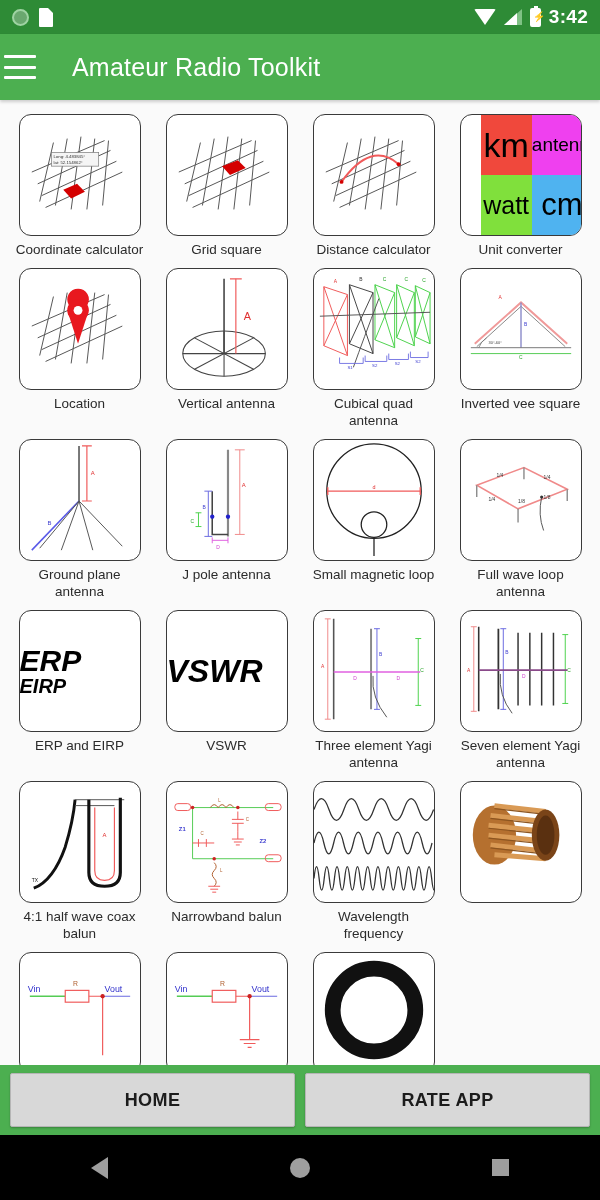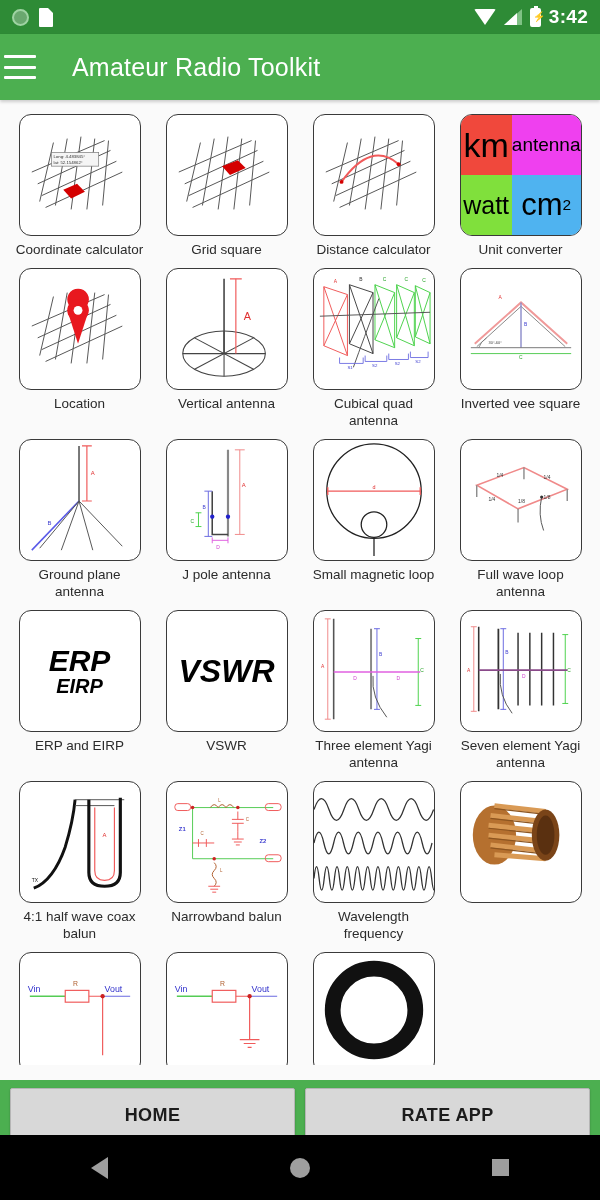--- a/index.html
+++ b/index.html
@@ -67,39 +67,39 @@
     background: #fff; position: relative; overflow: hidden; box-sizing: border-box;
   }
   .tile svg { display:block; width:100%; height:100%; }
   .cell-label {
     margin-top: 6px; font-size: 13.5px; color: #2b2b2b; text-align: center;
     line-height: 1.22; max-width: 128px;
   }
 
   
   .uc { display:grid; grid-template-columns: 1fr 1fr; grid-template-rows: 1fr 1fr;
-        width:100%; height:100%; }
+        width:100%; height:100%;padding-left:20px; }
   .uc div { display:flex; align-items:center; justify-content:center;
             font-size: 23px; color:#000; font-family:"Liberation Sans", sans-serif; }
   .uc .q1 { background:#f0483c; font-size: 34px; }
   .uc .q2 { background:#ef40ef; font-size: 19px; }
   .uc .q3 { background:#80e03c; font-size: 25px; }
   .uc .q4 { background:#4fb3f0; font-size: 31px; }
   .uc sup { font-size: 0.5em; vertical-align: super; }
 
   .bigtext { width:100%; height:100%; display:flex; flex-direction:column;
-    align-items:center; justify-content:center; font-style: italic; font-weight: bold;
+    justify-content:center; font-style: italic; font-weight: bold;
     color:#000; line-height:1.0; }
   .bigtext .l1 { font-size: 30px; }
   .bigtext .l2 { font-size: 20px; }
   .bigtext.one .l1 { font-size: 32px; }
 
   
   .bottombar {
-    position: absolute; left:0; right:0; bottom: 50px; height: 70px;
+    position: absolute; left:0; right:0; bottom: 65px; height: 70px;
     background: #4caf50; display:flex; align-items:center; gap: 10px;
     padding: 0 10px; box-sizing: border-box;
   }
   .btn {
     flex:1; height: 52px; background: #d8d8d8; border: 1px solid #b5b5b5;
     border-radius: 2px; display:flex; align-items:center; justify-content:center;
     font-size: 18px; font-weight: bold; color: #1c1c1c; letter-spacing:.4px;
     box-shadow: 0 1px 2px rgba(0,0,0,0.25); cursor: pointer;
   }
 

